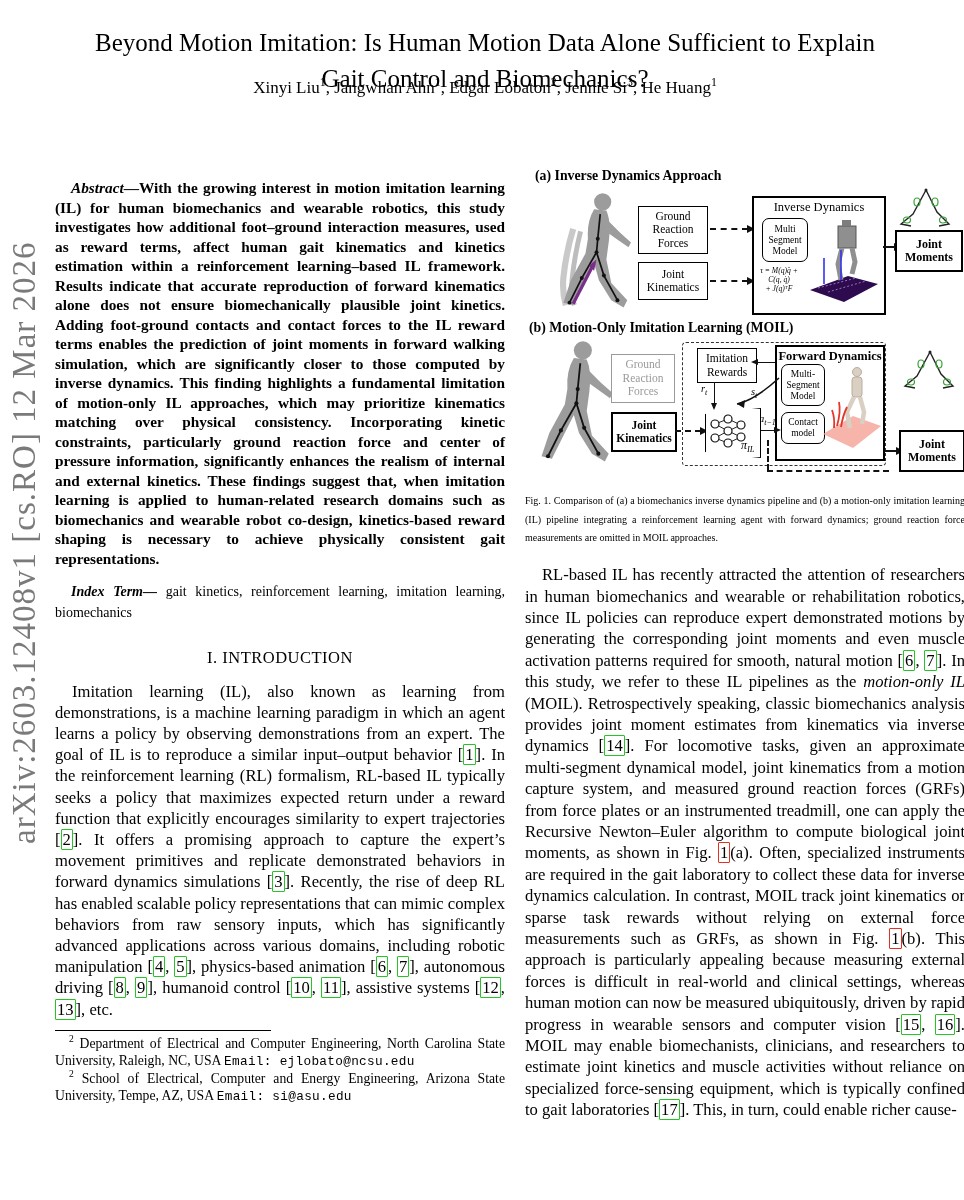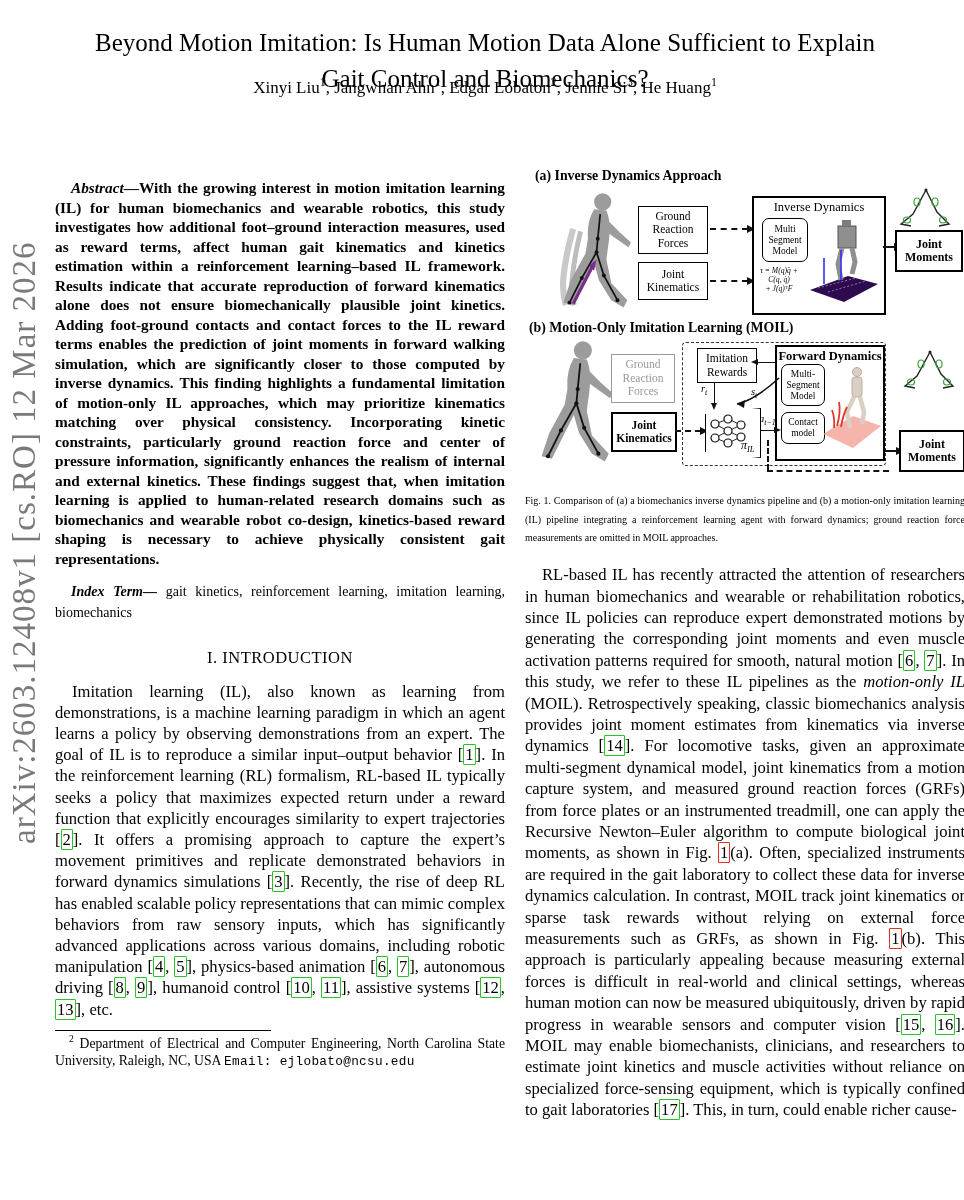--- a/index.html
+++ b/index.html
@@ -108,20 +108,21 @@
 <h1 class="title">Beyond Motion Imitation: Is Human Motion Data Alone Sufficient to Explain Gait Control and Biomechanics?</h1>
 <div class="authors">Xinyi Liu<sup>1</sup>, Jangwhan Ahn<sup>1</sup>, Edgar Lobaton<sup>2</sup>, Jennie Si<sup>3</sup>, He Huang<sup>1</sup></div>
 
 <div class="col-left">
   <p class="abstract"><i>Abstract</i>—With the growing interest in motion imitation learning (IL) for human biomechanics and wearable robotics, this study investigates how additional foot–ground interaction measures, used as reward terms, affect human gait kinematics and kinetics estimation within a reinforcement learning–based IL framework. Results indicate that accurate reproduction of forward kinematics alone does not ensure biomechanically plausible joint kinetics. Adding foot-ground contacts and contact forces to the IL reward terms enables the prediction of joint moments in forward walking simulation, which are significantly closer to those computed by inverse dynamics. This finding highlights a fundamental limitation of motion-only IL approaches, which may prioritize kinematics matching over physical consistency. Incorporating kinetic constraints, particularly ground reaction force and center of pressure information, significantly enhances the realism of internal and external kinetics. These findings suggest that, when imitation learning is applied to human-related research domains such as biomechanics and wearable robot co-design, kinetics-based reward shaping is necessary to achieve physically consistent gait representations.</p>
   <p class="index-terms"><span class="bi">Index Term—</span> gait kinetics, reinforcement learning, imitation learning, biomechanics</p>
   <h2 class="section-heading" style="font-weight:normal;margin:24px 0 0 0;">I.  INTRODUCTION</h2>
   <p class="body-text">Imitation learning (IL), also known as learning from demonstrations, is a machine learning paradigm in which an agent learns a policy by observing demonstrations from an expert. The goal of IL is to reproduce a similar input–output behavior [<span class="cite">1</span>]. In the reinforcement learning (RL) formalism, RL-based IL typically seeks a policy that maximizes expected return under a reward function that explicitly encourages similarity to expert trajectories [<span class="cite">2</span>]. It offers a promising approach to capture the expert’s movement primitives and replicate demonstrated behaviors in forward dynamics simulations [<span class="cite">3</span>]. Recently, the rise of deep RL has enabled scalable policy representations that can mimic complex behaviors from raw sensory inputs, which has significantly advanced applications across various domains, including robotic manipulation [<span class="cite">4</span>, <span class="cite">5</span>], physics-based animation [<span class="cite">6</span>, <span class="cite">7</span>], autonomous driving [<span class="cite">8</span>, <span class="cite">9</span>], humanoid control [<span class="cite">10</span>, <span class="cite">11</span>], assistive systems [<span class="cite">12</span>, <span class="cite">13</span>], etc.</p>
   <div class="fnrule"></div>
   <p class="footnote"><sup>2</sup>  Department of Electrical and Computer Engineering, North Carolina State University, Raleigh, NC, USA <span class="mono">Email: ejlobato@ncsu.edu</span></p>
+  <p class="footnote"><sup>2</sup> School of Electrical, Computer and Energy Engineering, Arizona State University, Tempe, AZ, USA <span class="mono">Email: si@asu.edu</span></p>
 </div>
 
 <div class="col-right">
 
   <div class="figure">
 
     <div class="panel-label" style="left:10px;top:0;">(a) Inverse Dynamics Approach</div>
 
     <svg style="position:absolute;left:28px;top:24px;" width="92" height="118" viewBox="0 0 70 96">
       <path d="M14,30 Q8,50 6,70 Q5,82 8,92" stroke="#c9c9c9" stroke-width="5" fill="none"></path>

